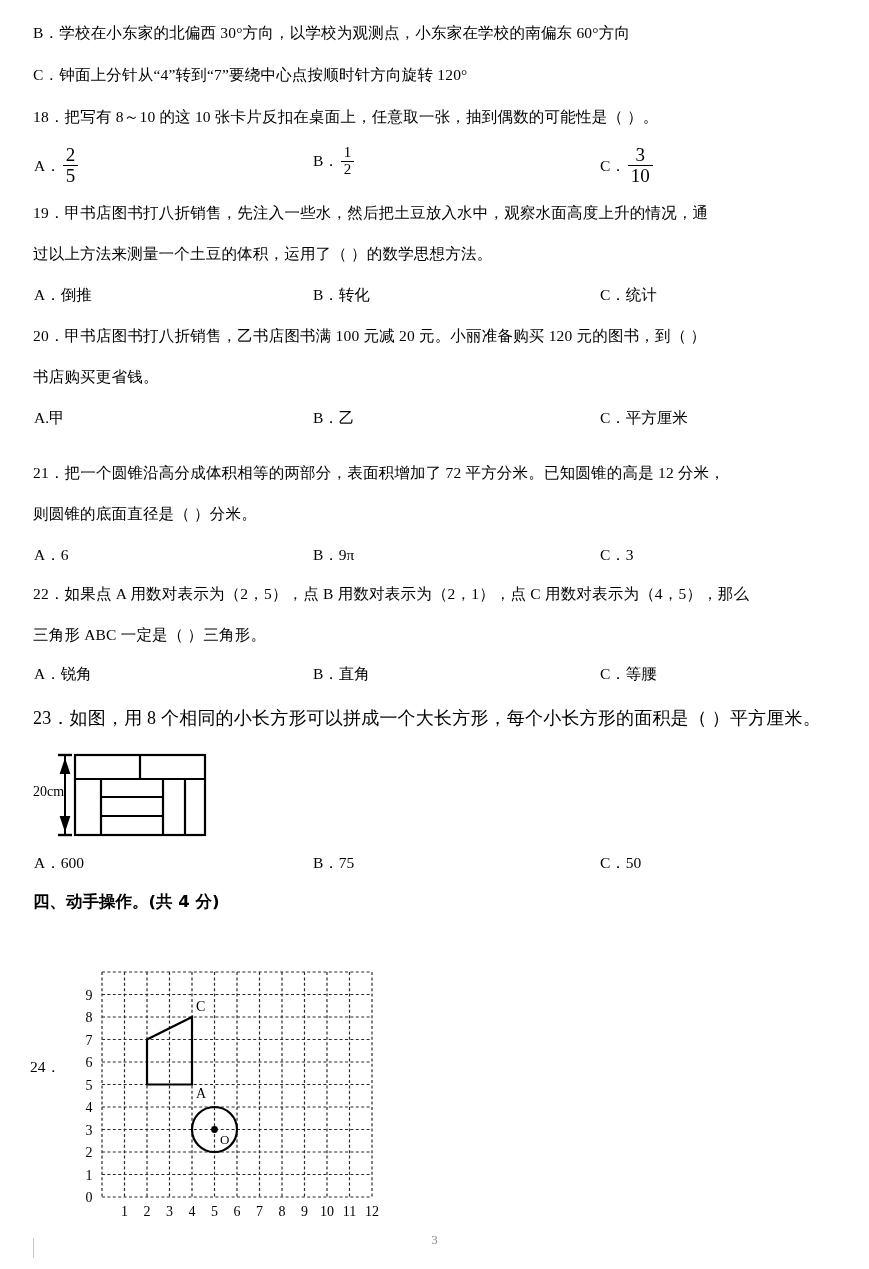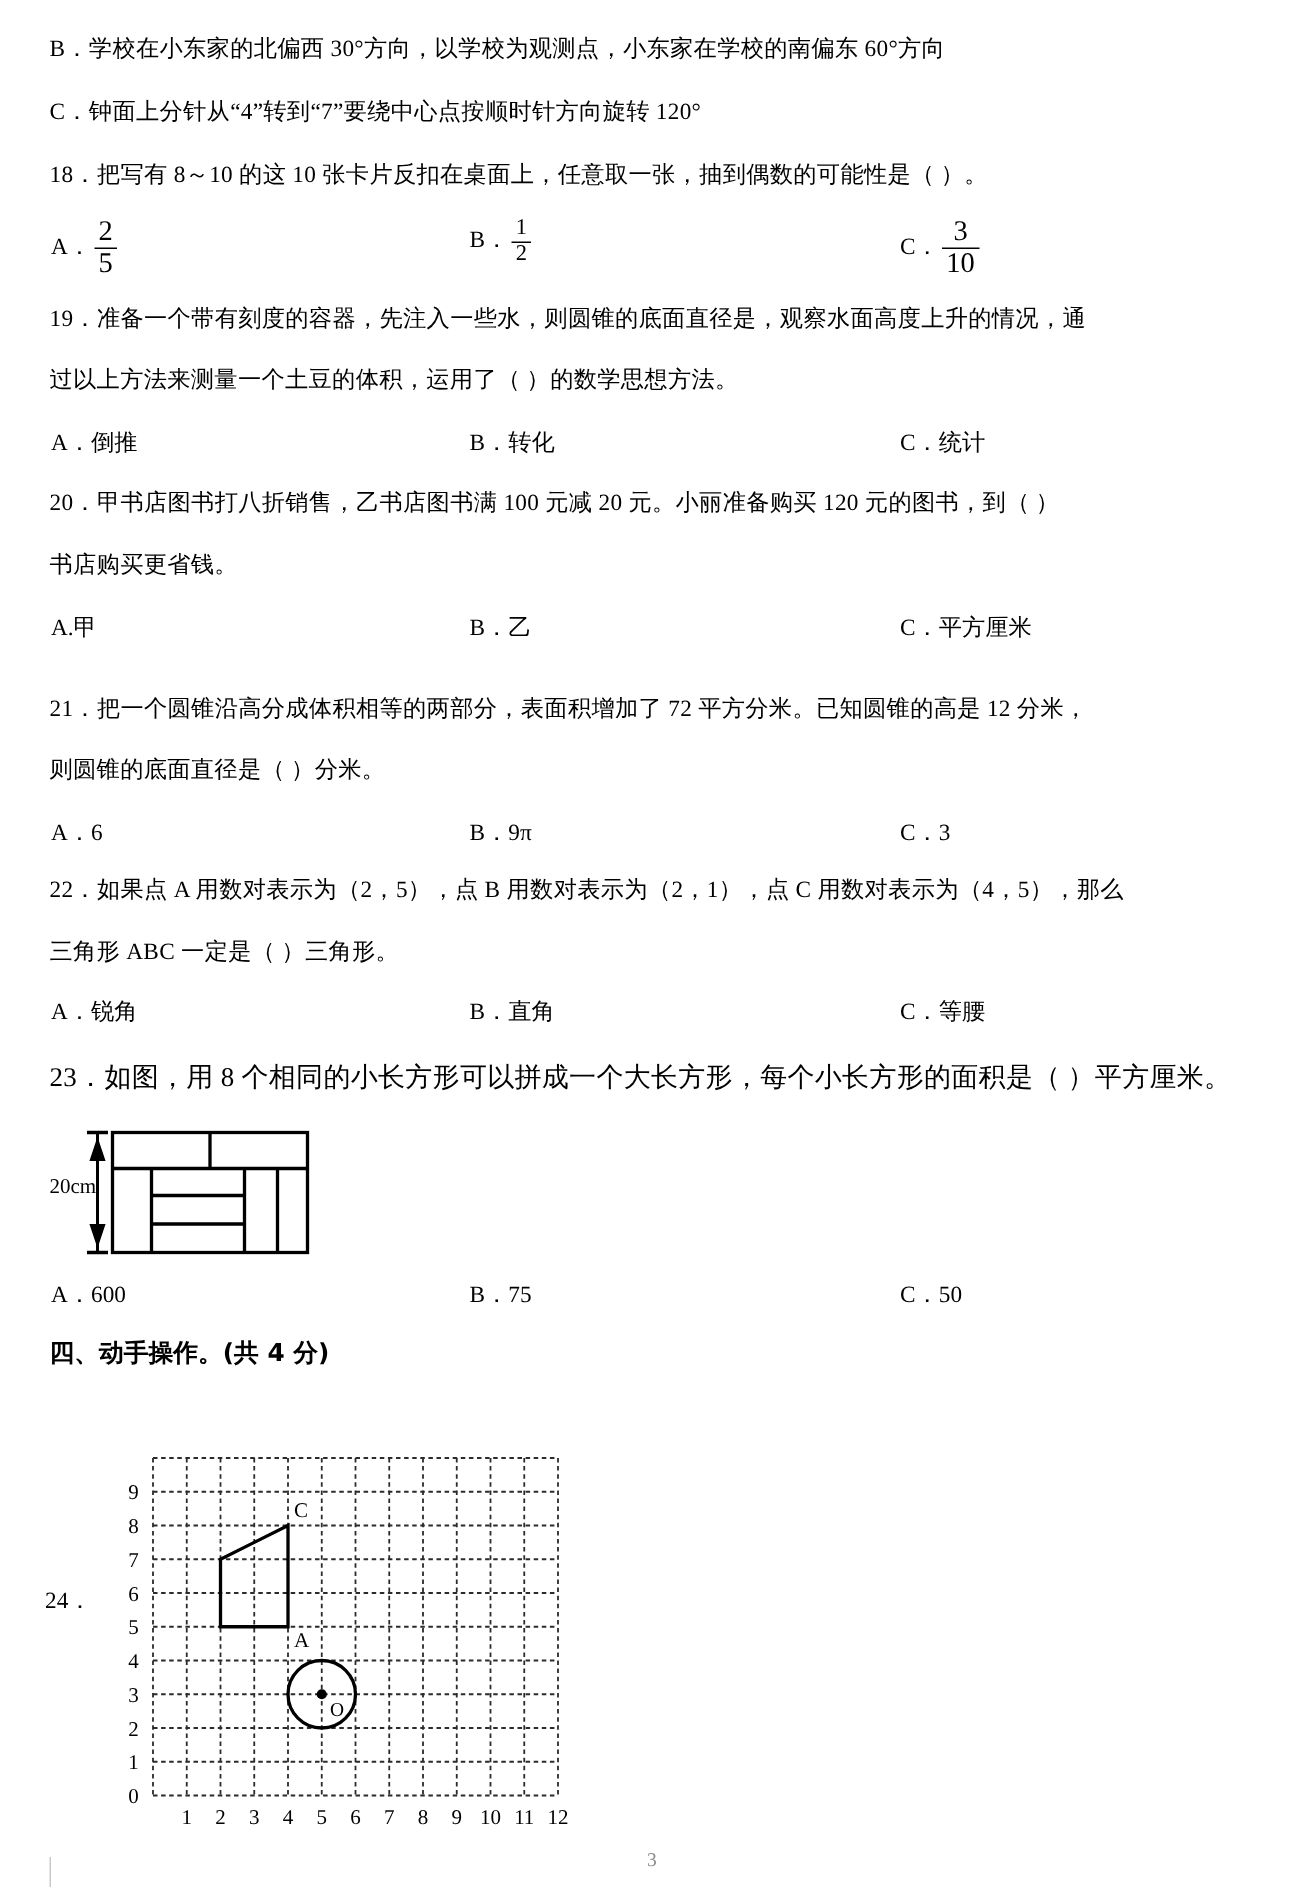--- a/index.html
+++ b/index.html
@@ -136,21 +136,21 @@
     </span>
     <span class="opt optB">
       <span>B．</span><span class="frac"><span class="num">1</span><span class="den">2</span></span>
     </span>
     <span class="opt optC">
       <span>C．</span><span class="frac big"><span class="num">3</span><span class="den">10</span></span>
     </span>
   </div>
 
   <div class="qline" style="top:202px;">
-    <span>19．</span><span>准备一个带有刻度的容器，先注入一些水，则圆锥的底面直径是，观察水面高度上升的情况，通</span>
+    <span>19．</span><span>甲书店图书打八折销售，先注入一些水，然后把土豆放入水中，观察水面高度上升的情况，通</span>
   </div>
   <div class="qline" style="top:243px;">过以上方法来测量一个土豆的体积，运用了（      ）的数学思想方法。</div>
   <div class="opt-row" style="top:285px;font-family:Liberation Serif, serif;">
     <span class="opt optA">A．倒推</span>
     <span class="opt optB">B．转化</span>
     <span class="opt optC">C．统计</span>
   </div>
 
   <div class="qline" style="top:325px;">
     <span>20．</span><span>甲书店图书打八折销售，乙书店图书满 100 元减 20 元。小丽准备购买 120 元的图书，到（        ）</span>

